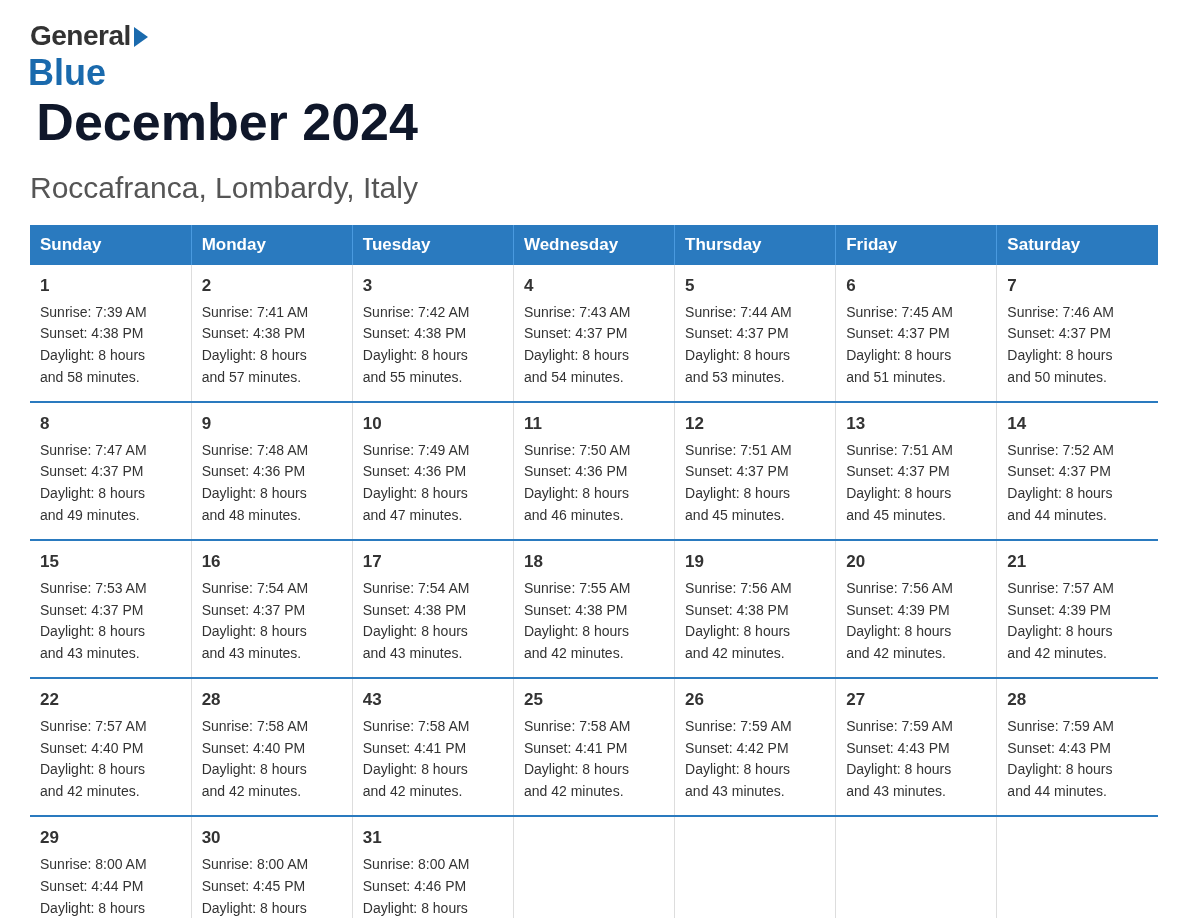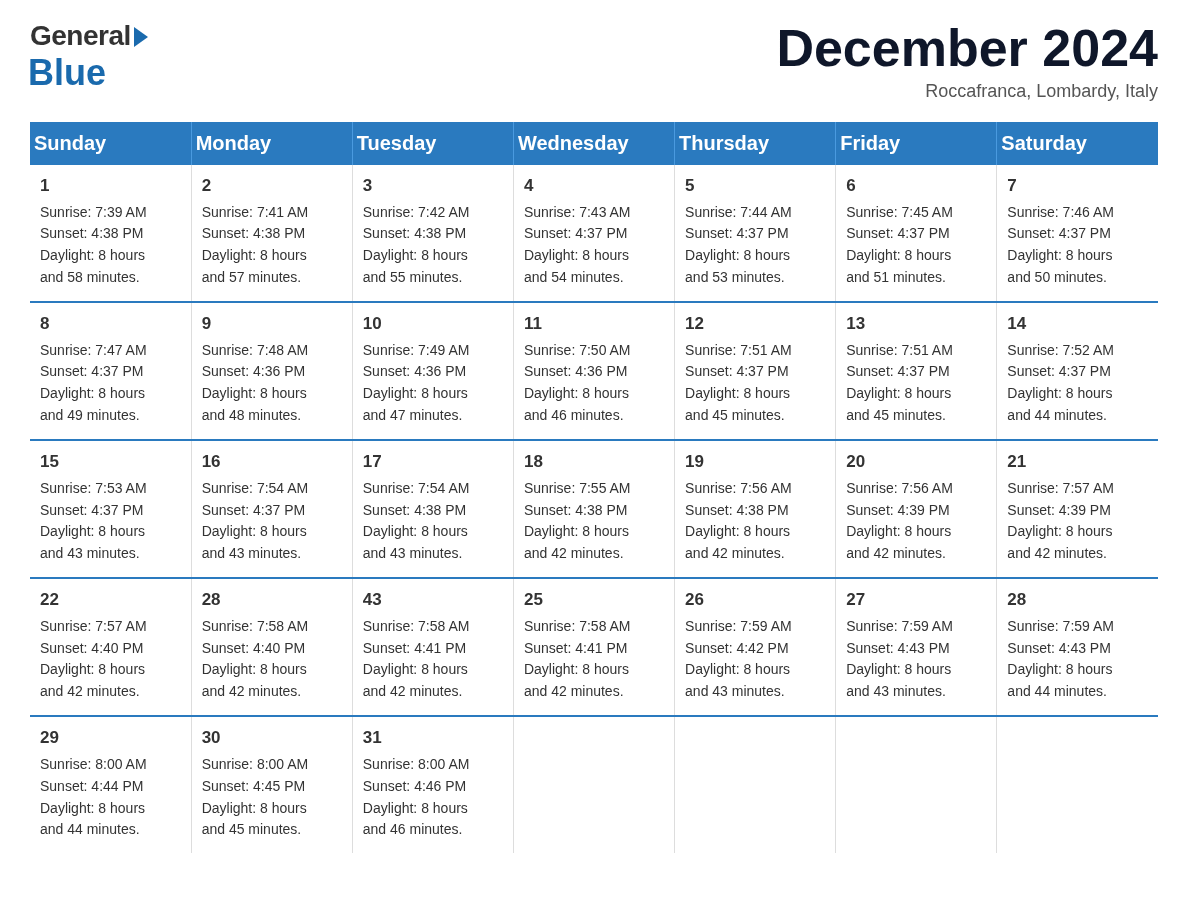--- a/index.html
+++ b/index.html
@@ -9,20 +9,21 @@
       color: #333;
       width: 1188px;
       min-height: 918px;
       padding: 20px 30px;
     }
     .header {
       display: flex;
       justify-content: space-between;
       align-items: flex-start;
       margin-bottom: 20px;
+      flex-direction: column;
     }
     .logo {
       display: flex;
       flex-direction: column;
       align-items: flex-start;
     }
     .logo-top {
       display: flex;
       align-items: center;
     }
@@ -50,37 +51,37 @@
     .title-section {
       text-align: right;
     }
     .month-title {
       font-size: 52px;
       font-weight: bold;
       color: #0f172a;
       line-height: 1.1;
     }
     .location {
-      font-size: 18px;
+      font-size: 30px;
       color: #555;
-      margin-top: 4px;
+      margin-top: 20px;
     }
     .calendar-table {
       width: 100%;
       border-collapse: collapse;
       table-layout: fixed;
     }
     .calendar-table thead tr {
       background-color: #2a7abf;
     }
     .calendar-table thead th {
       color: #fff;
-      font-size: 20px;
+      font-size: 17px;
       font-weight: bold;
-      padding: 10px 4px;
+      padding: 10px 10px;
       text-align: left;
       border-right: 1px solid #4a9adf;
       margin-left: 31px;
     }
     .calendar-table thead th:last-child {
       border-right: none;
     }
     .calendar-table tbody tr {
       border-bottom: 2px solid #2a7abf;
     }

